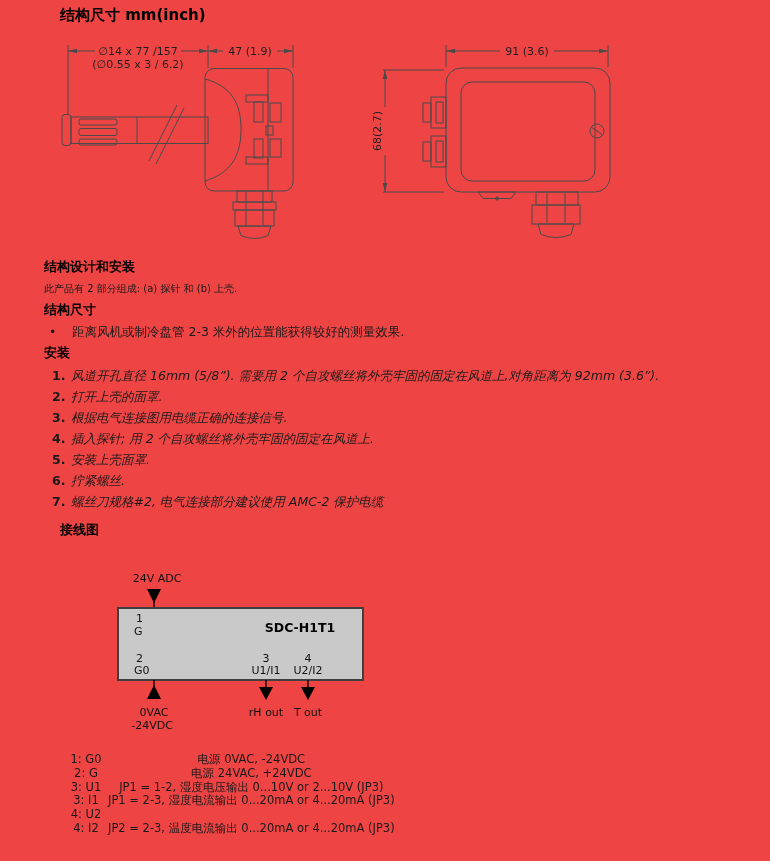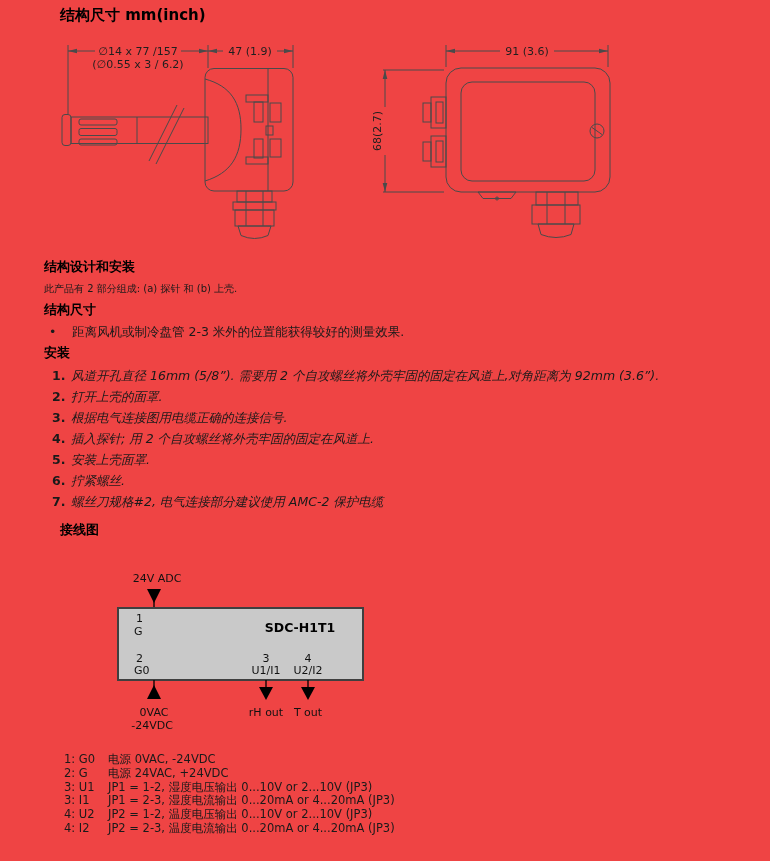--- a/index.html
+++ b/index.html
@@ -20,21 +20,21 @@
   .step{display:flex;line-height:21px;font-size:12.5px;}
   .step-num{width:19px;flex:none;margin-left:8px;font-weight:bold;}
   .step-text{flex:1;max-width:620px;font-style:italic;}
   .wiring-h{position:absolute;left:60px;top:521px;margin:0;font-size:13px;font-weight:bold;color:#000;}
   .wtxt{font-size:11px;fill:#111;}
   .wdev{font-size:12.5px;font-weight:bold;fill:#000;}
   .wlead{stroke:#000;stroke-width:1.3;fill:none;}
   .wtri{fill:#000;stroke:none;}
   .wbox{fill:#c9c9c9;stroke:#3f3f3f;stroke-width:2;}
   .terminals{position:absolute;left:64px;top:753px;font-size:11.5px;line-height:13.8px;}
-  .trow{display:flex;}
+  .trow{display:flex;text-align:center;}
   .tcode{width:44px;flex:none;}
   .tdesc{flex:1;}
 </style>
 </head>
 <body>
 
 <div class="page">
 
   <h1 class="title">结构尺寸 mm(inch)</h1>
 
@@ -236,21 +236,20 @@
     <div class="trow">
       <span class="tcode">3: U1</span>
       <span class="tdesc">JP1 = 1-2, 湿度电压输出 0...10V or 2...10V (JP3)</span>
     </div>
     <div class="trow">
       <span class="tcode">3: I1</span>
       <span class="tdesc">JP1 = 2-3, 湿度电流输出 0...20mA or 4...20mA (JP3)</span>
     </div>
     <div class="trow">
       <span class="tcode">4: U2</span>
-      <span class="tdesc">JP2 = 1-2, 温度电压输出 0...10V or 2...10V (JP3)</span>
     </div>
     <div class="trow">
       <span class="tcode">4: I2</span>
       <span class="tdesc">JP2 = 2-3, 温度电流输出 0...20mA or 4...20mA (JP3)</span>
     </div>
   </div>
 
 </div>
 
 </body></html>

